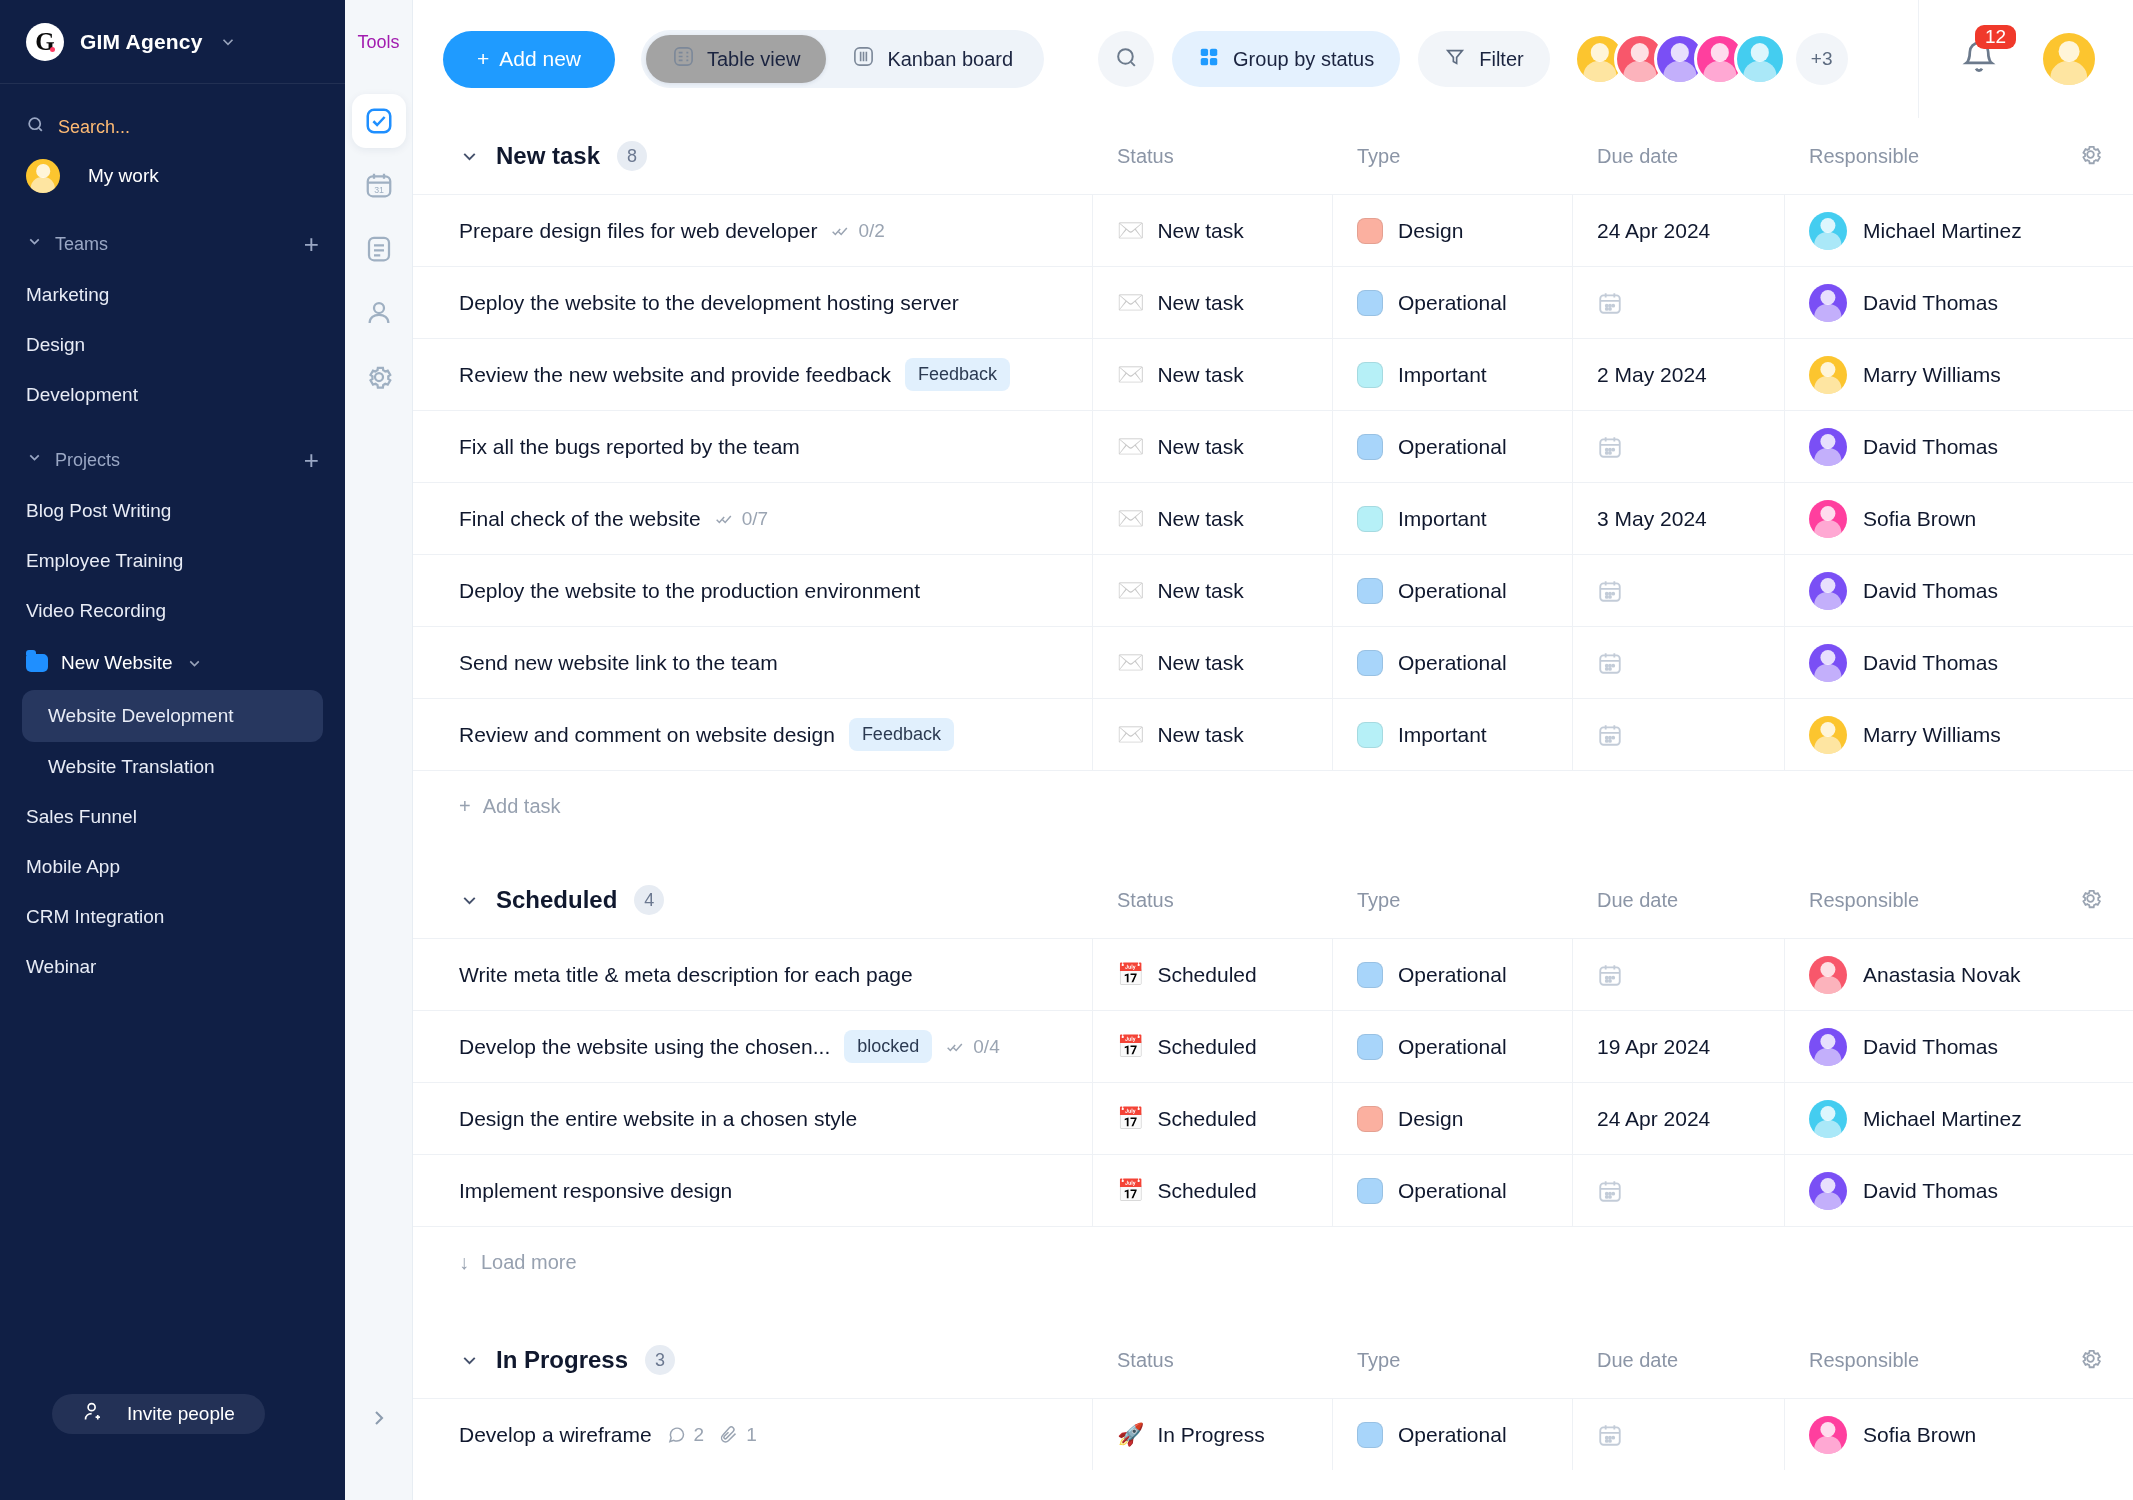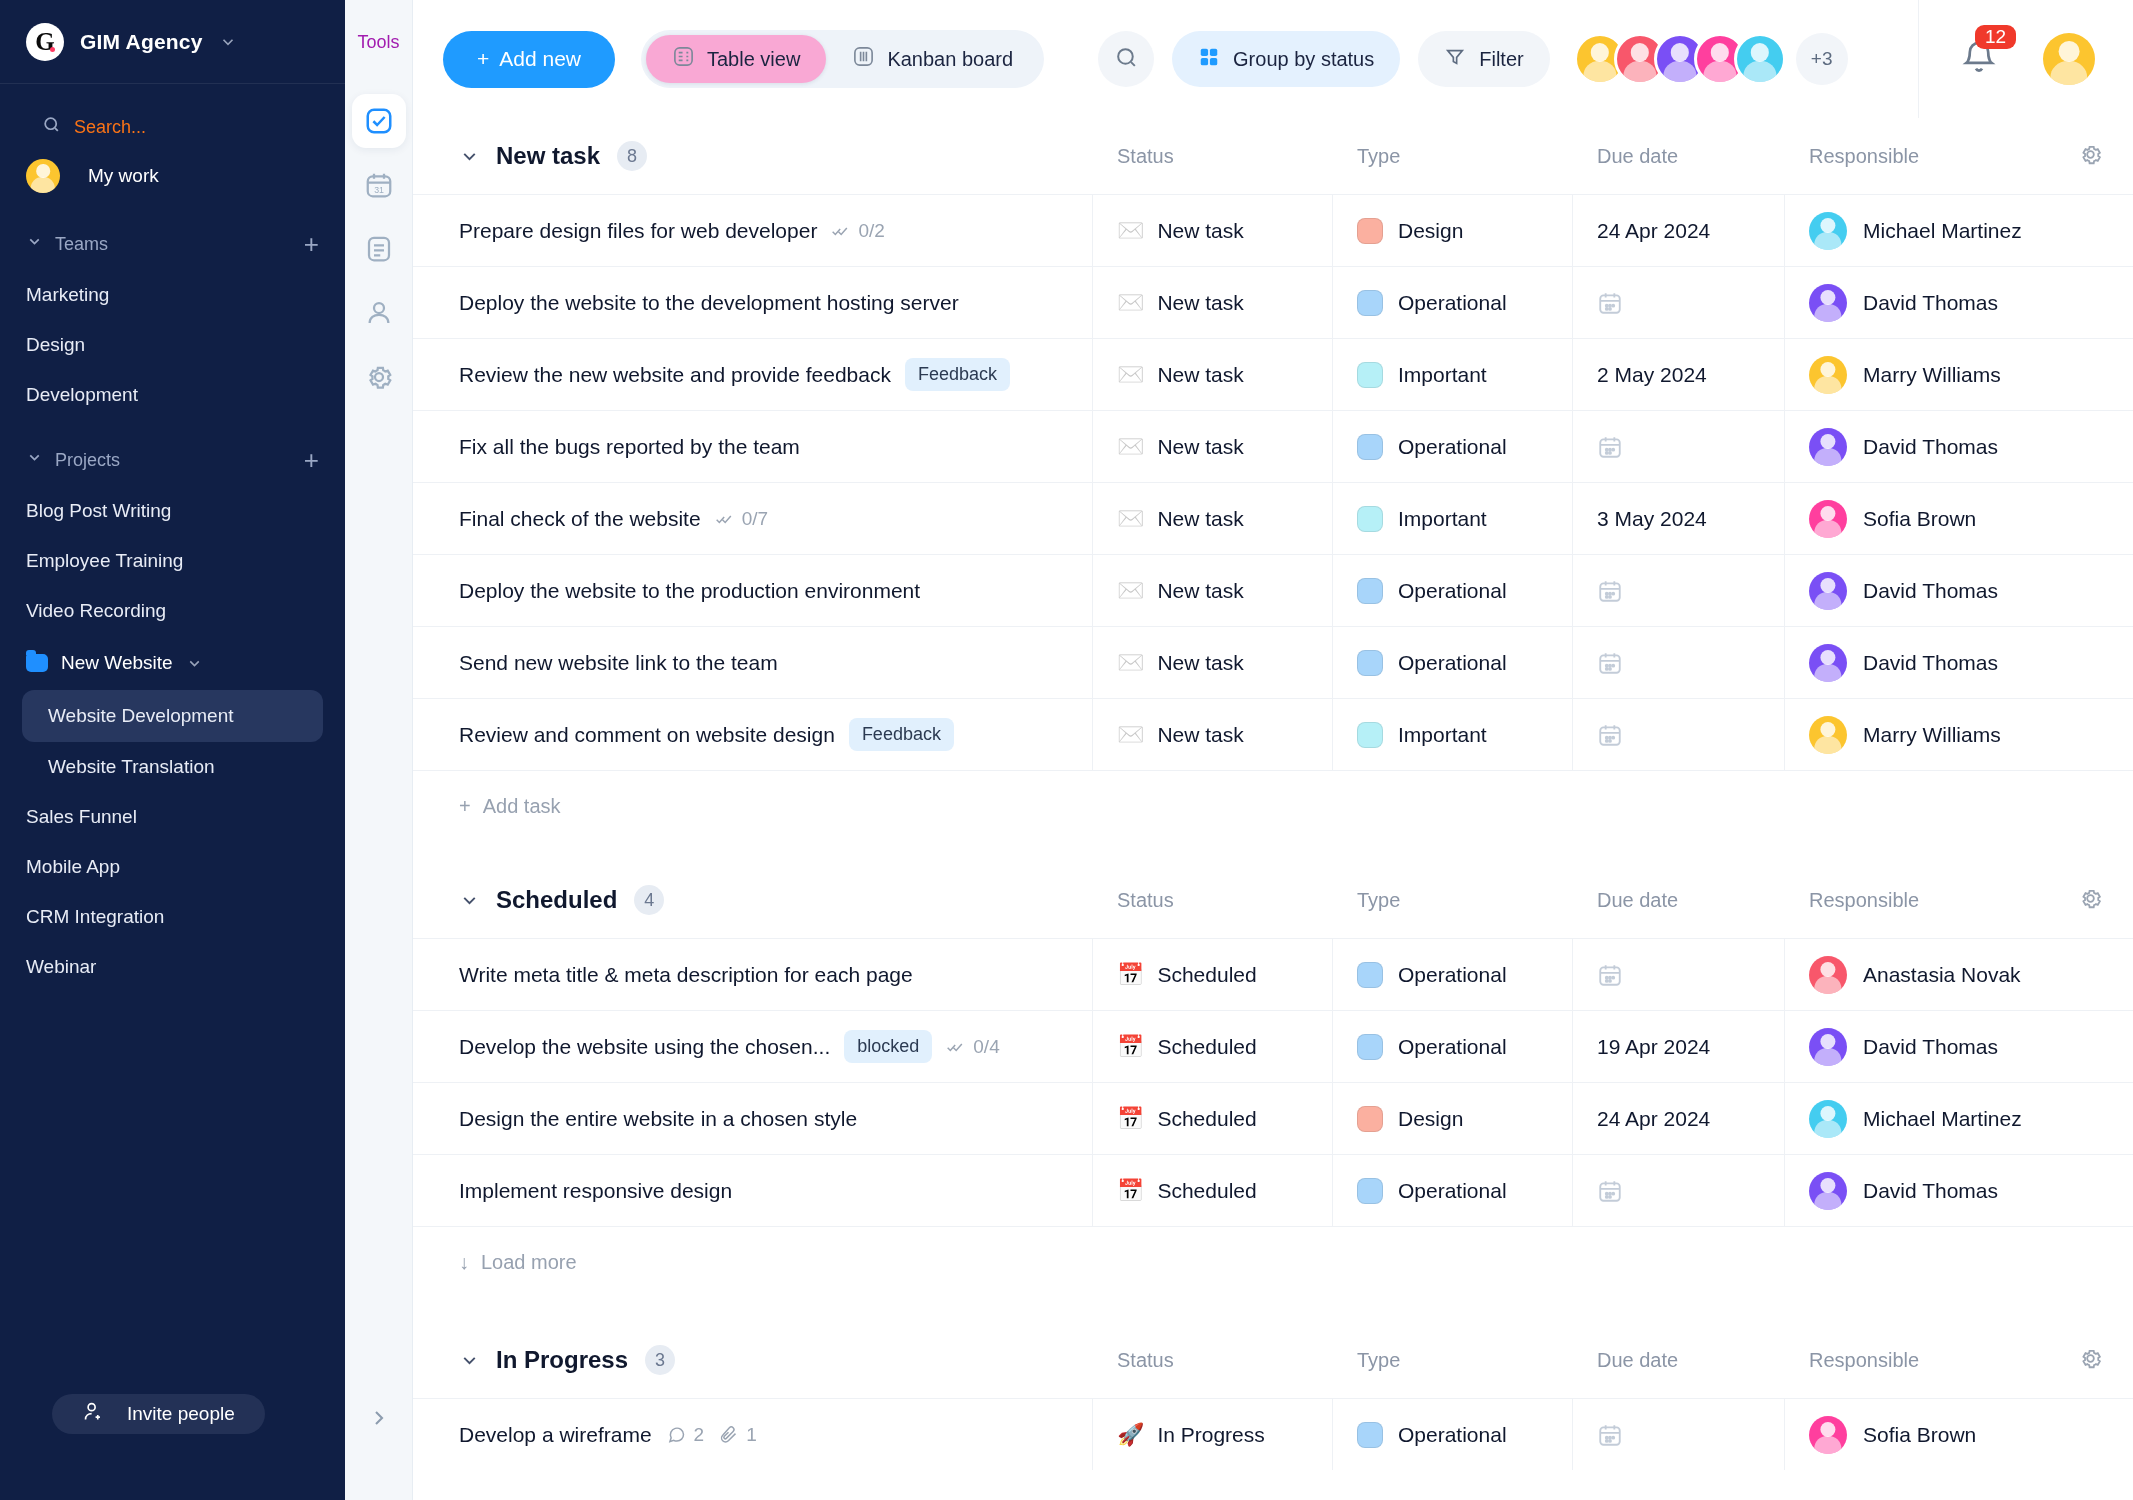--- a/index.html
+++ b/index.html
@@ -34,21 +34,21 @@
     content: ""; position: absolute; right: 9px; bottom: 9px;
     width: 5px; height: 5px; border-radius: 50%; background: #ff3b63;
   }
   .brand-name { font-size: 21px; font-weight: bold; letter-spacing: .2px; }
   .chev { opacity: .75; display: inline-flex; }
 
   .side-scroll { flex: 1; padding: 22px 0 0 0; overflow: hidden; }
   .search-row {
     display: flex; align-items: center; gap: 13px;
     padding: 6px 18px 6px 26px; height: 42px;
-    color: #f97316; font-size: 18px; margin-left: 16px;
+    color: #fdba74; font-size: 18px;
   }
   .mywork-row {
     display: flex; align-items: center; gap: 28px;
     padding: 10px 26px; height: 56px; color: #fff; font-size: 19px;
   }
   .av {
     border-radius: 50%; display: inline-block; position: relative;
     overflow: hidden; flex: none;
   }
   .av::after {
@@ -136,21 +136,21 @@
     font-family: "Liberation Sans", sans-serif;
   }
   .seg {
     margin-left: 26px; background: #eef3f9; border-radius: 999px;
     height: 58px; display: inline-flex; align-items: center; padding: 5px;
   }
   .seg-item {
     height: 48px; border-radius: 999px; display: inline-flex; align-items: center;
     gap: 12px; padding: 0 26px; font-size: 20px; color: #1b2440;
   }
-  .seg-item.on { background: #f9a8d4; box-shadow: 0 1px 4px rgba(20,40,80,.10); }
+  .seg-item.on { background: #a3a3a3; box-shadow: 0 1px 4px rgba(20,40,80,.10); }
   .icon-btn-round {
     width: 56px; height: 56px; border-radius: 50%; background: #f2f5f9;
     display: inline-flex; align-items: center; justify-content: center;
     color: #6c7a8c; margin-left: 54px;
   }
   .pill {
     height: 56px; border-radius: 999px; display: inline-flex; align-items: center;
     gap: 13px; padding: 0 26px; font-size: 20px; color: #1b2440;
     background: #f2f5f9; margin-left: 18px;
   }

